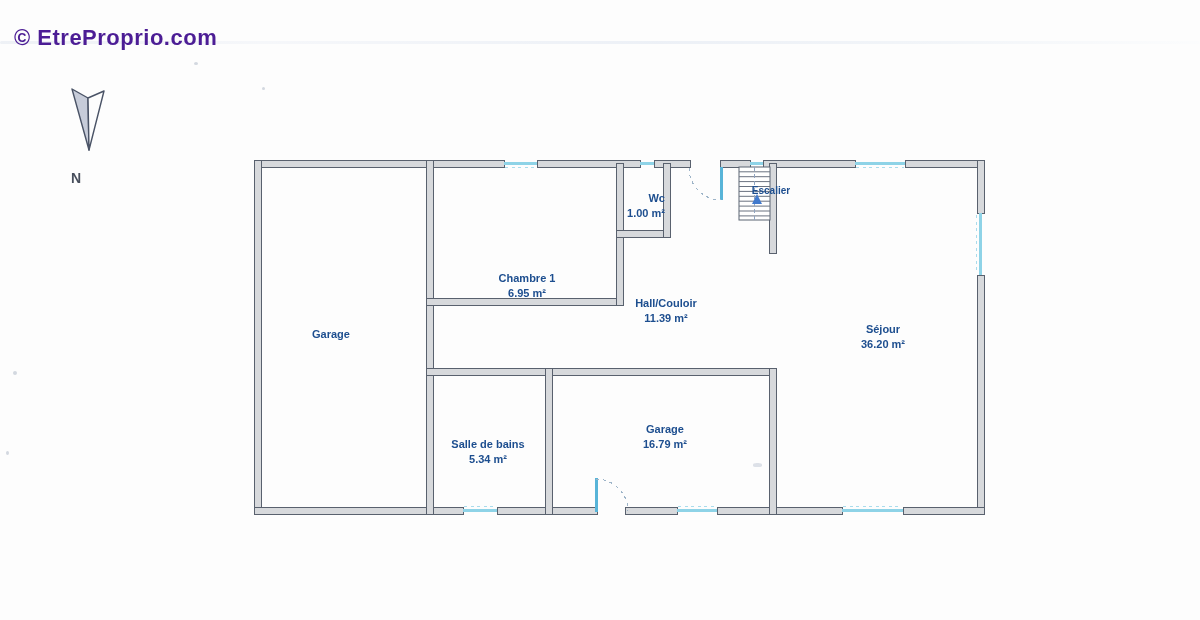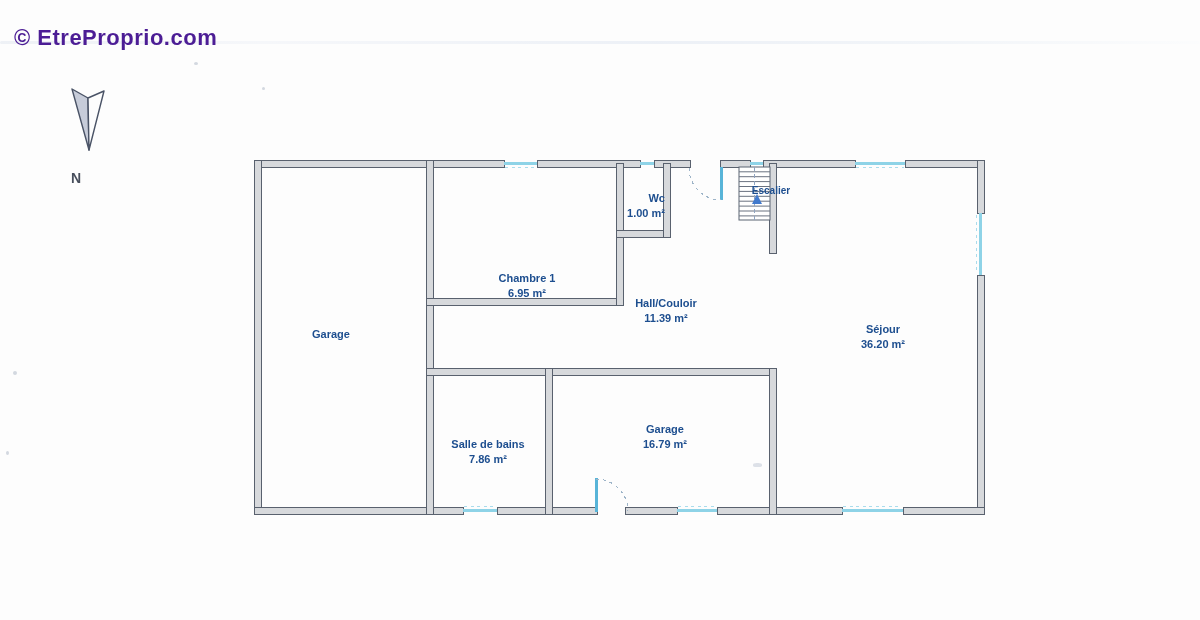--- a/index.html
+++ b/index.html
@@ -171,19 +171,19 @@
   <span class="name">Escalier</span>
 </div>
 
 <div class="room-label" style="left:883px;top:337px;">
   <span class="name">Séjour</span><br>
   <span class="area">36.20 m²</span>
 </div>
 
 <div class="room-label" style="left:488px;top:452px;">
   <span class="name">Salle de bains</span><br>
-  <span class="area">7.86 m²</span>
+  <span class="area">5.34 m²</span>
 </div>
 
 <div class="room-label" style="left:665px;top:437px;">
   <span class="name">Garage</span><br>
   <span class="area">16.79 m²</span>
 </div>
 
 </body></html>

